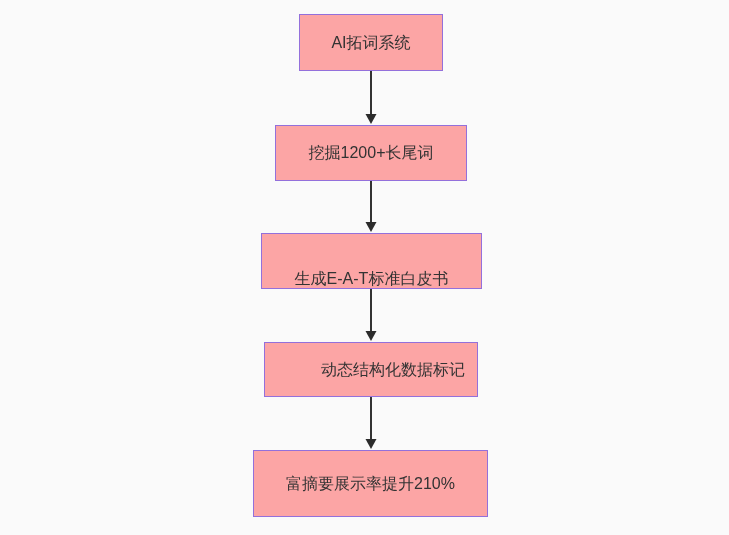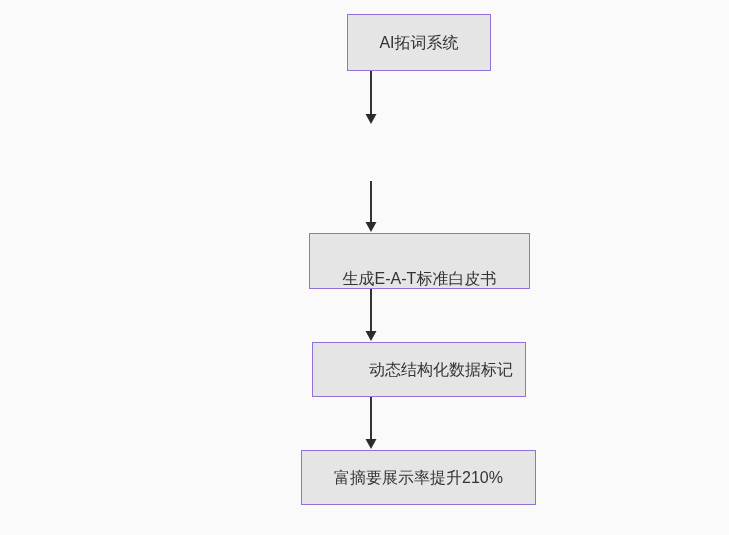--- a/index.html
+++ b/index.html
@@ -21,37 +21,36 @@
   .edges-layer {
     position: absolute;
     left: 0;
     top: 0;
     width: 729px;
     height: 535px;
   }
   .flow-node {
     position: absolute;
     box-sizing: border-box;
-    background: #e5e5e5;
+    background: #fca5a5;
     border: 1.5px solid #9370DB;
     color: #333333;
     font-size: 16px;
     line-height: 1.2;
     display: flex;
     align-items: center;
     justify-content: center;
     text-align: center;
     white-space: nowrap;
-    margin-left: 48px;
   }
   .node-1 { left: 299px; top: 14px;  width: 144px; height: 57px; }
   .node-2 { left: 275px; top: 125px; width: 192px; height: 56px; }
   .node-3 { left: 261px; top: 233px; width: 221px; height: 56px; align-items: flex-end; }
   .node-4 { left: 264px; top: 342px; width: 214px; height: 55px; padding-left: 44px; }
-  .node-5 { left: 253px; top: 450px; width: 235px; height: 55px; justify-content: center; }
+  .node-5 { left: 253px; top: 450px; width: 235px; height: 67px; justify-content: center; }
 </style>
 </head>
 <body>
 
 <div class="canvas">
 
   <svg class="edges-layer" width="729" height="535" viewBox="0 0 729 535" xmlns="http://www.w3.org/2000/svg">
     <g>
       <line x1="371" y1="71" x2="371" y2="115" stroke="#333333" stroke-width="2"></line>
       <polygon points="365.5,114 376.5,114 371,124" fill="#2b2b2b"></polygon>
@@ -67,20 +66,23 @@
     <g>
       <line x1="371" y1="397" x2="371" y2="440" stroke="#333333" stroke-width="2"></line>
       <polygon points="365.5,439 376.5,439 371,449" fill="#2b2b2b"></polygon>
     </g>
   </svg>
 
   <div class="flow-node node-1">
     <span>AI拓词系统</span>
   </div>
 
+  <div class="flow-node node-2">
+    <span>挖掘1200+长尾词</span>
+  </div>
 
   <div class="flow-node node-3">
     <span>生成E-A-T标准白皮书</span>
   </div>
 
   <div class="flow-node node-4">
     <span>动态结构化数据标记</span>
   </div>
 
   <div class="flow-node node-5">

